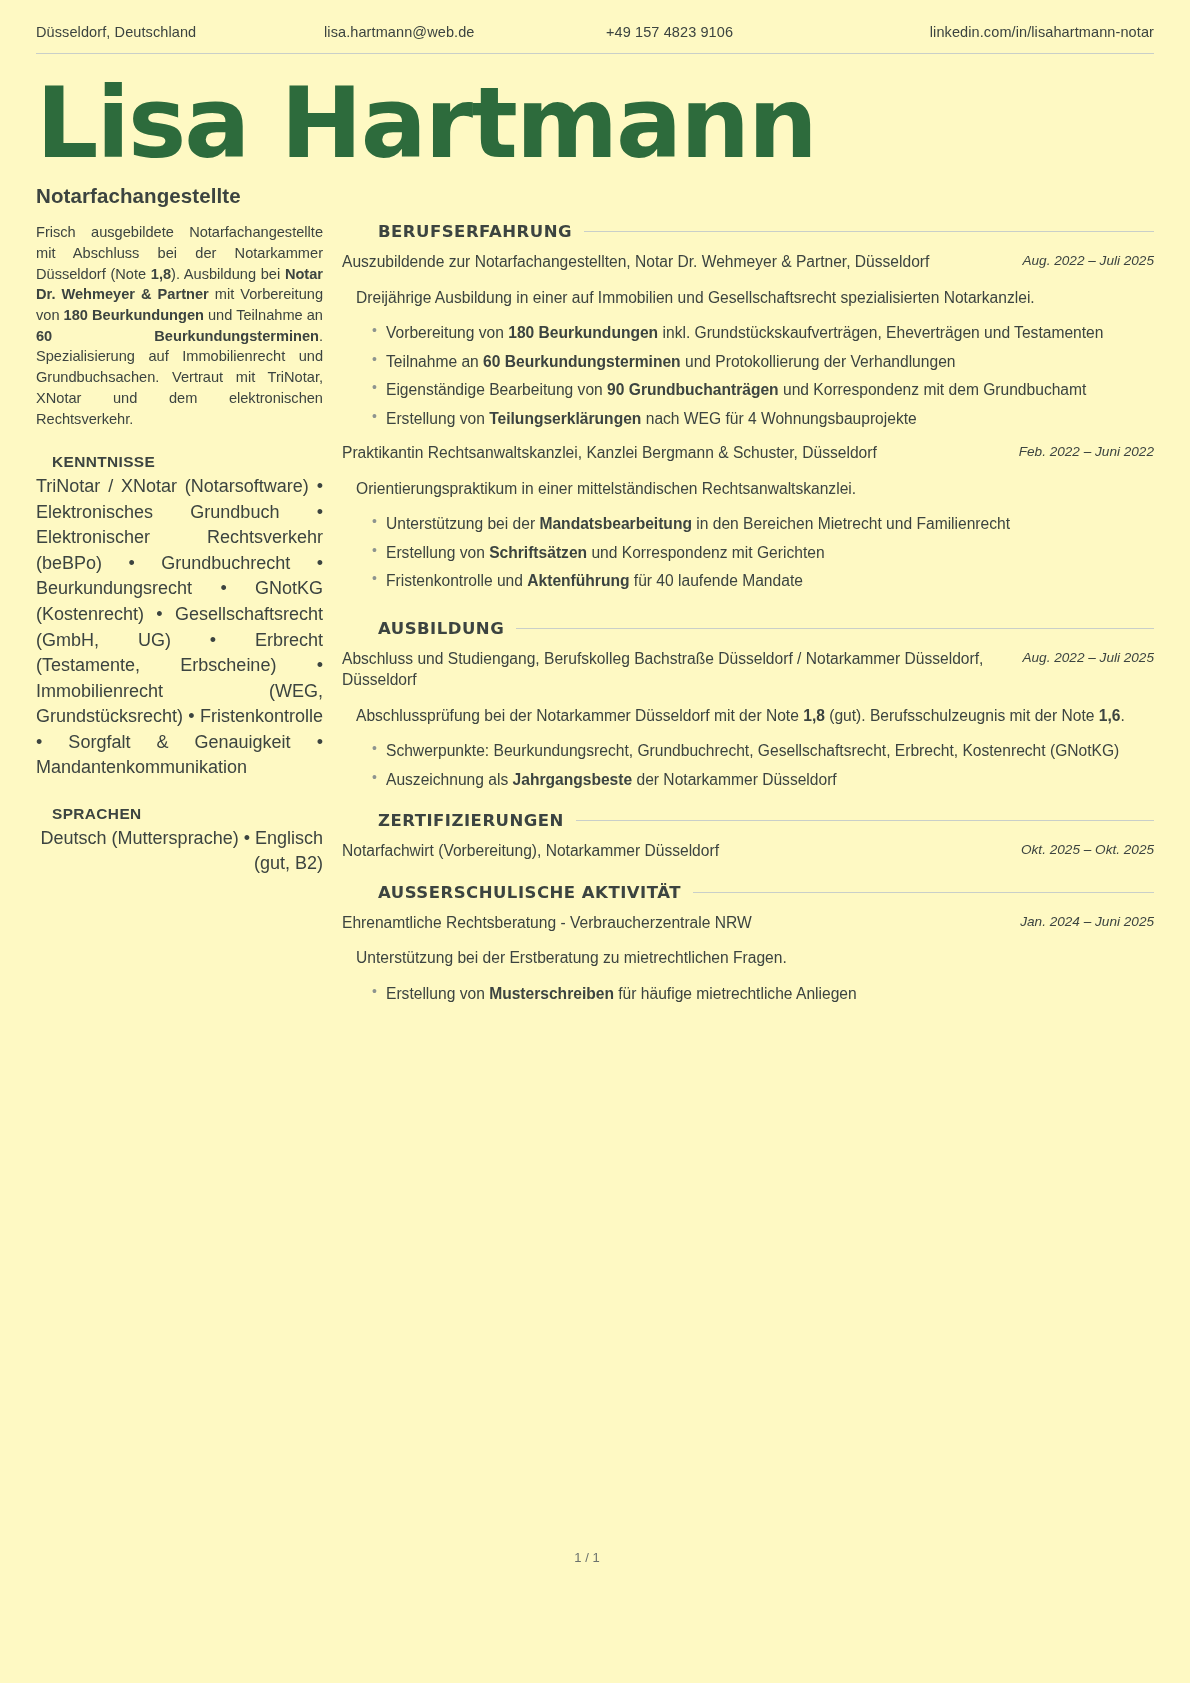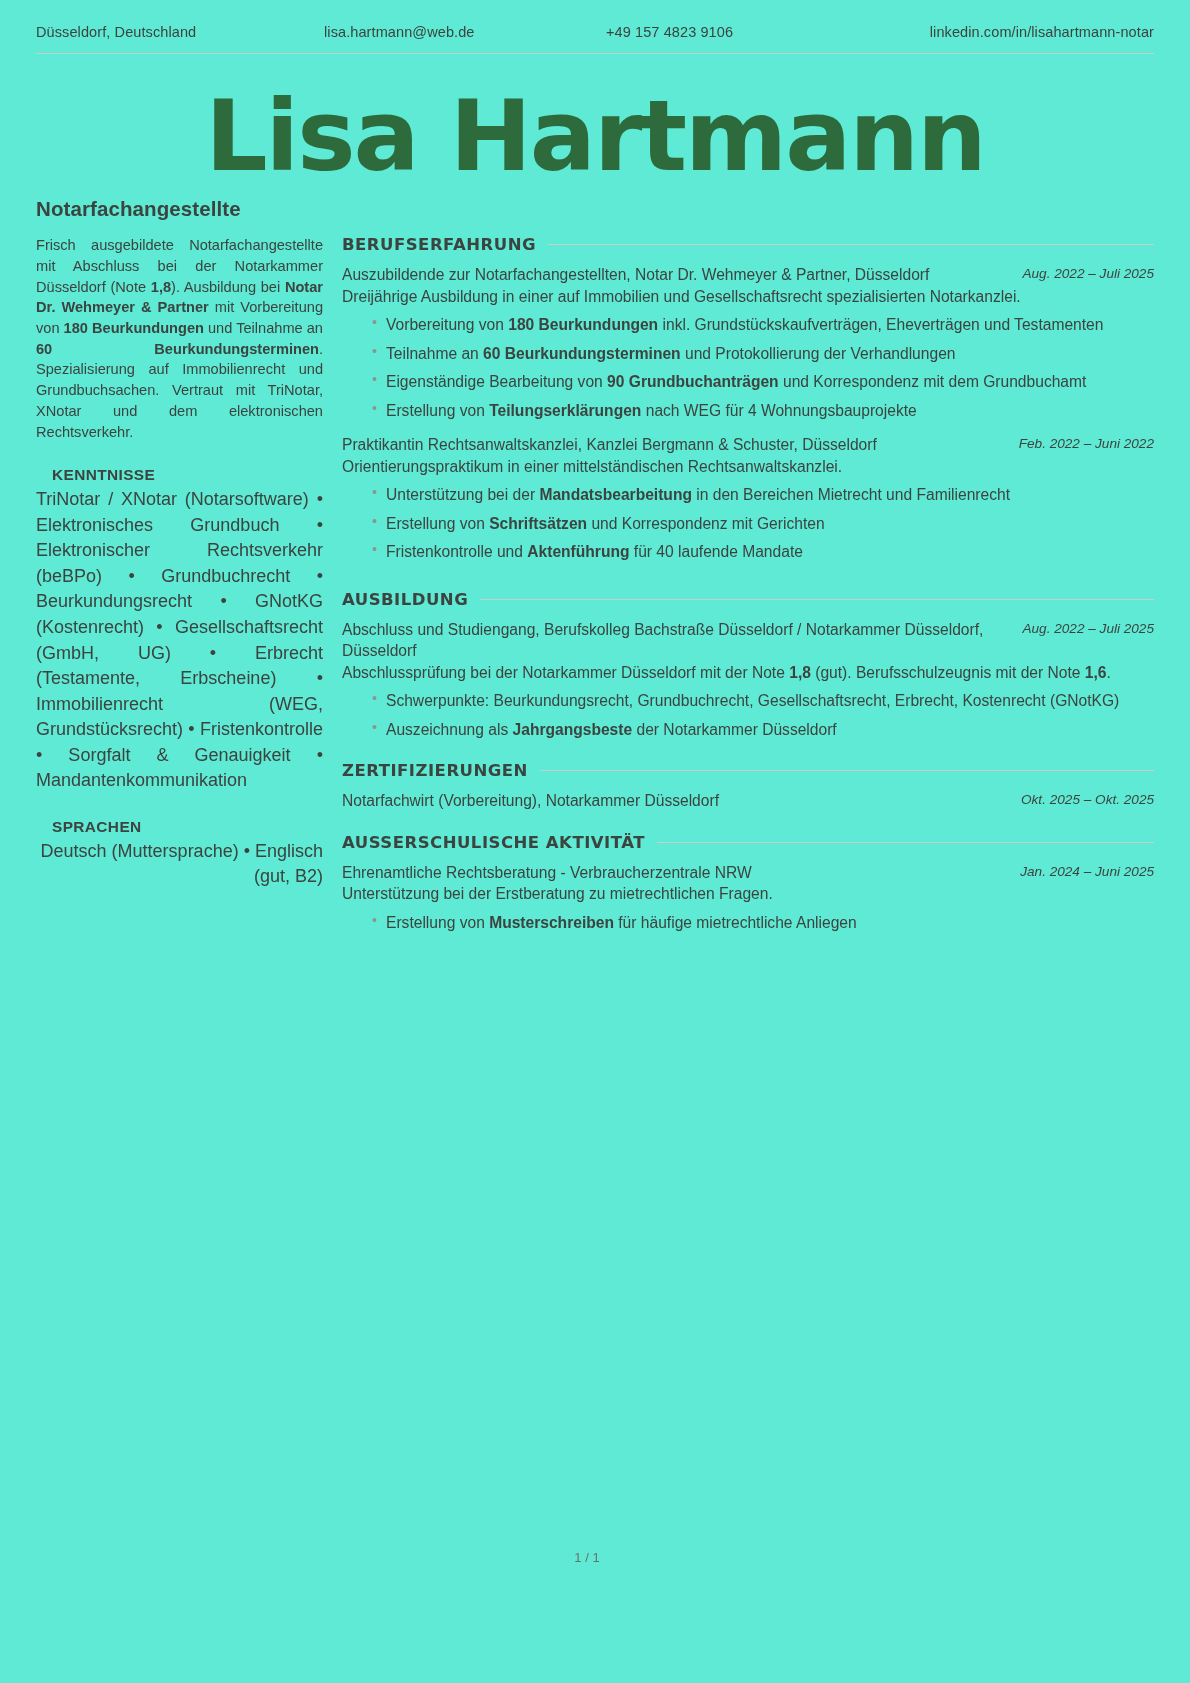--- a/index.html
+++ b/index.html
@@ -14,21 +14,21 @@
     color: #3c4440;
     position: relative;
     overflow: hidden;
   }
   .page {
     width: 1190px;
     height: 1683px;
     padding: 0;
     box-sizing: border-box;
     position: relative;
-    background: #5eead4;
+    background: #fef9c3;
   }
 
   
   .contact-bar {
     display: flex;
     align-items: center;
     padding: 24px 36px 0 36px;
     font-size: 14.5px;
     color: #3c4440;
     letter-spacing: .1px;
@@ -44,23 +44,22 @@
   }
 
   
   .name-wrap { padding: 22px 36px 0 36px; }
   .name {
     font-size: 98px;
     line-height: .96;
     font-weight: 700;
     color: #2d6b3c;
     letter-spacing: -2.0px;
-    margin: 13px;
+    margin: 0;
     font-family: "DejaVu Sans", sans-serif;
-    text-align: center;
   }
   .job-title {
     margin: 14px 0 0 0;
     font-size: 20.5px;
     font-weight: 700;
     color: #3c4440;
     letter-spacing: .1px;
   }
 
   
@@ -119,20 +118,21 @@
     gap: 12px;
     margin: 0 0 10px 0;
   }
   .section-head .ttl {
     font-size: 16.5px;
     font-weight: 700;
     letter-spacing: .5px;
     color: #3c4440;
     white-space: nowrap;
     font-family: "DejaVu Sans", sans-serif;
+    margin-left: 36px;
   }
   .section-head .rule {
     flex: 1;
     height: 1px;
     background: #c9cfc9;
   }
   .entry { margin-bottom: 13px; }
   .entry-top {
     display: flex;
     align-items: flex-start;
@@ -150,21 +150,21 @@
     font-style: italic;
     color: #3c4440;
     white-space: nowrap;
     padding-top: 2px;
     text-align: right;
   }
   .entry-desc {
     font-size: 15.6px;
     line-height: 1.38;
     color: #3c4440;
-    margin: 0;
+    margin: 14px;
   }
   ul.bullets {
     margin: 7px 0 0 0;
     padding: 0 0 0 30px;
     list-style: none;
   }
   ul.bullets li {
     font-size: 15.6px;
     line-height: 1.38;
     color: #3c4440;

